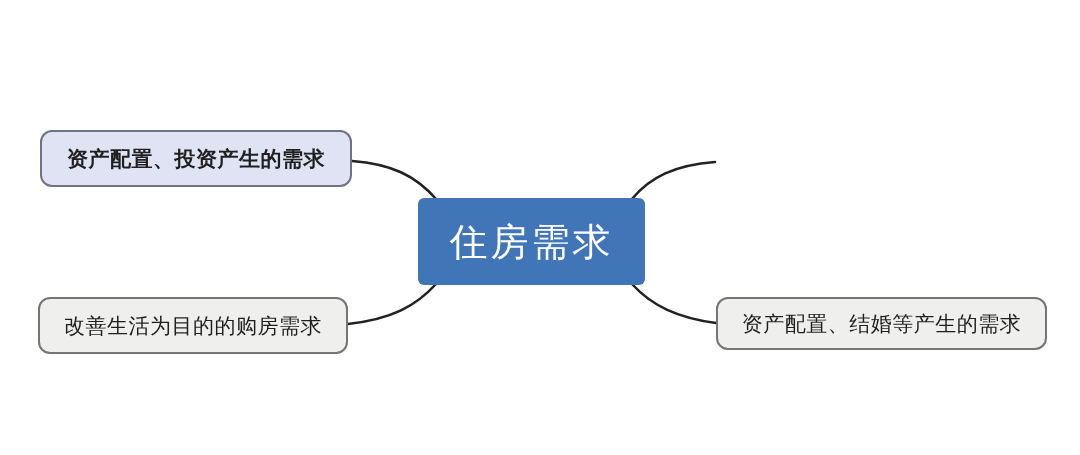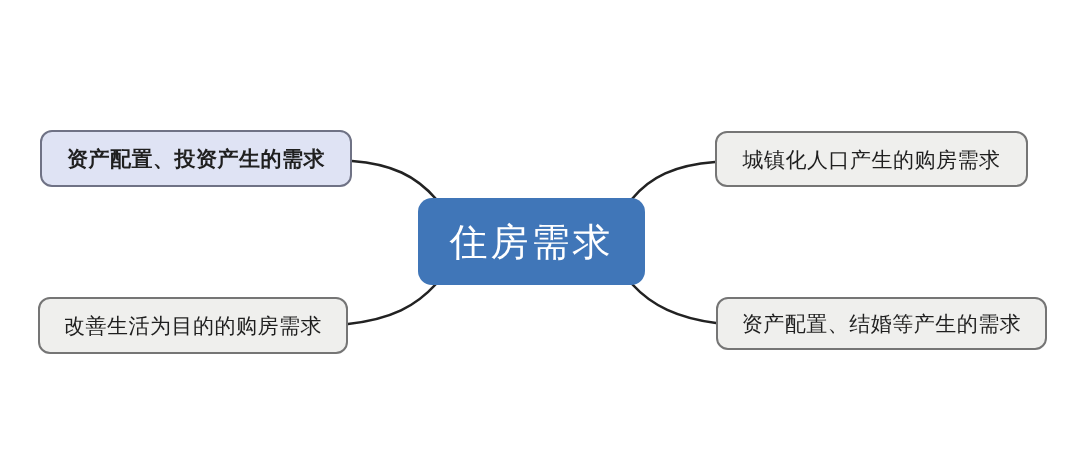--- a/index.html
+++ b/index.html
@@ -48,21 +48,21 @@
   }
   .node--accent{
     background:var(--accent-fill);
     border:2px solid var(--accent-border);
   }
   .node--bold{font-weight:bold;}
   .node--center{
     background:var(--center-fill);
     color:var(--center-text);
     border:none;
-    border-radius:14px;
+    border-radius:6px;
     font-size:38px;
     font-weight:500;
     letter-spacing:3px;
   }
   .node-tl{left:40px;top:130px;width:312px;height:57px;}
   .node-tr{left:715px;top:131px;width:313px;height:56px;}
   .node-bl{left:38px;top:297px;width:310px;height:57px;text-align:center;}
   .node-br{left:716px;top:297px;width:331px;height:53px;}
   .node-center{left:418px;top:198px;width:227px;height:87px;}
 </style>
@@ -75,23 +75,20 @@
     <path d="M 352 161 C 392 164, 416 176, 436 199"></path>
     <path d="M 715 162 C 675 165, 650 177, 632 199"></path>
     <path d="M 436 284 C 416 306, 392 319, 348 324"></path>
     <path d="M 632 284 C 652 306, 678 318, 716 323"></path>
   </svg>
 
   <div class="node node--accent node--bold node-tl">
     <span>资产配置、投资产生的需求</span>
   </div>
 
-  <div class="node node--gray node-tr">
-    <span>城镇化人口产生的购房需求</span>
-  </div>
 
   <div class="node node--gray node-bl">
     <span>改善生活为目的的购房需求</span>
   </div>
 
   <div class="node node--gray node-br">
     <span>资产配置、结婚等产生的需求</span>
   </div>
 
   <div class="node node--center node-center">

